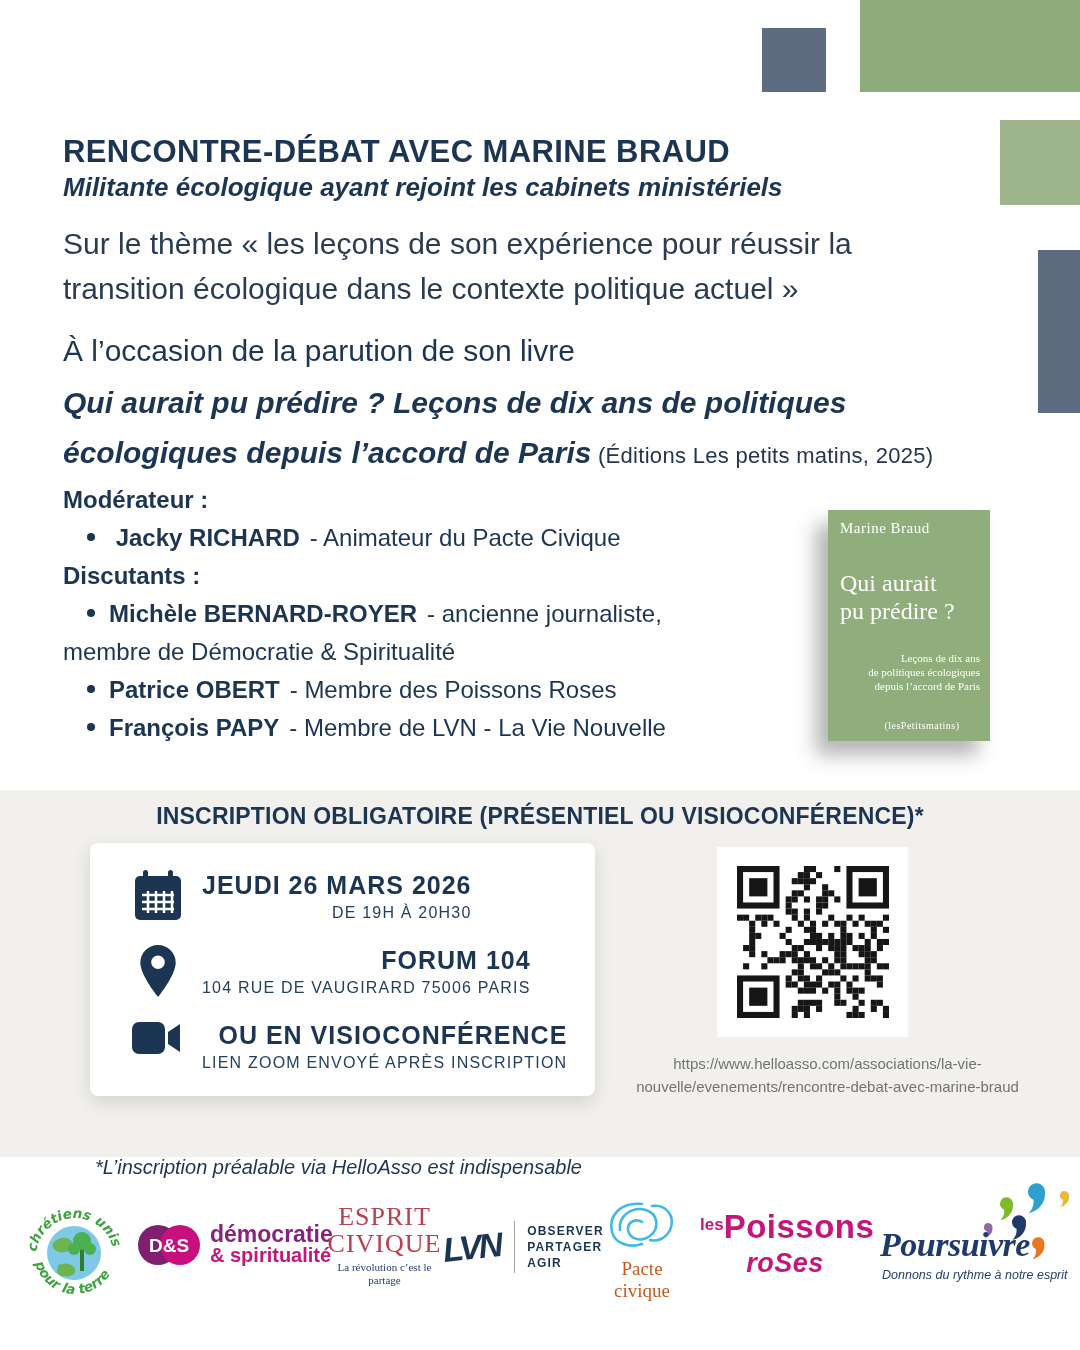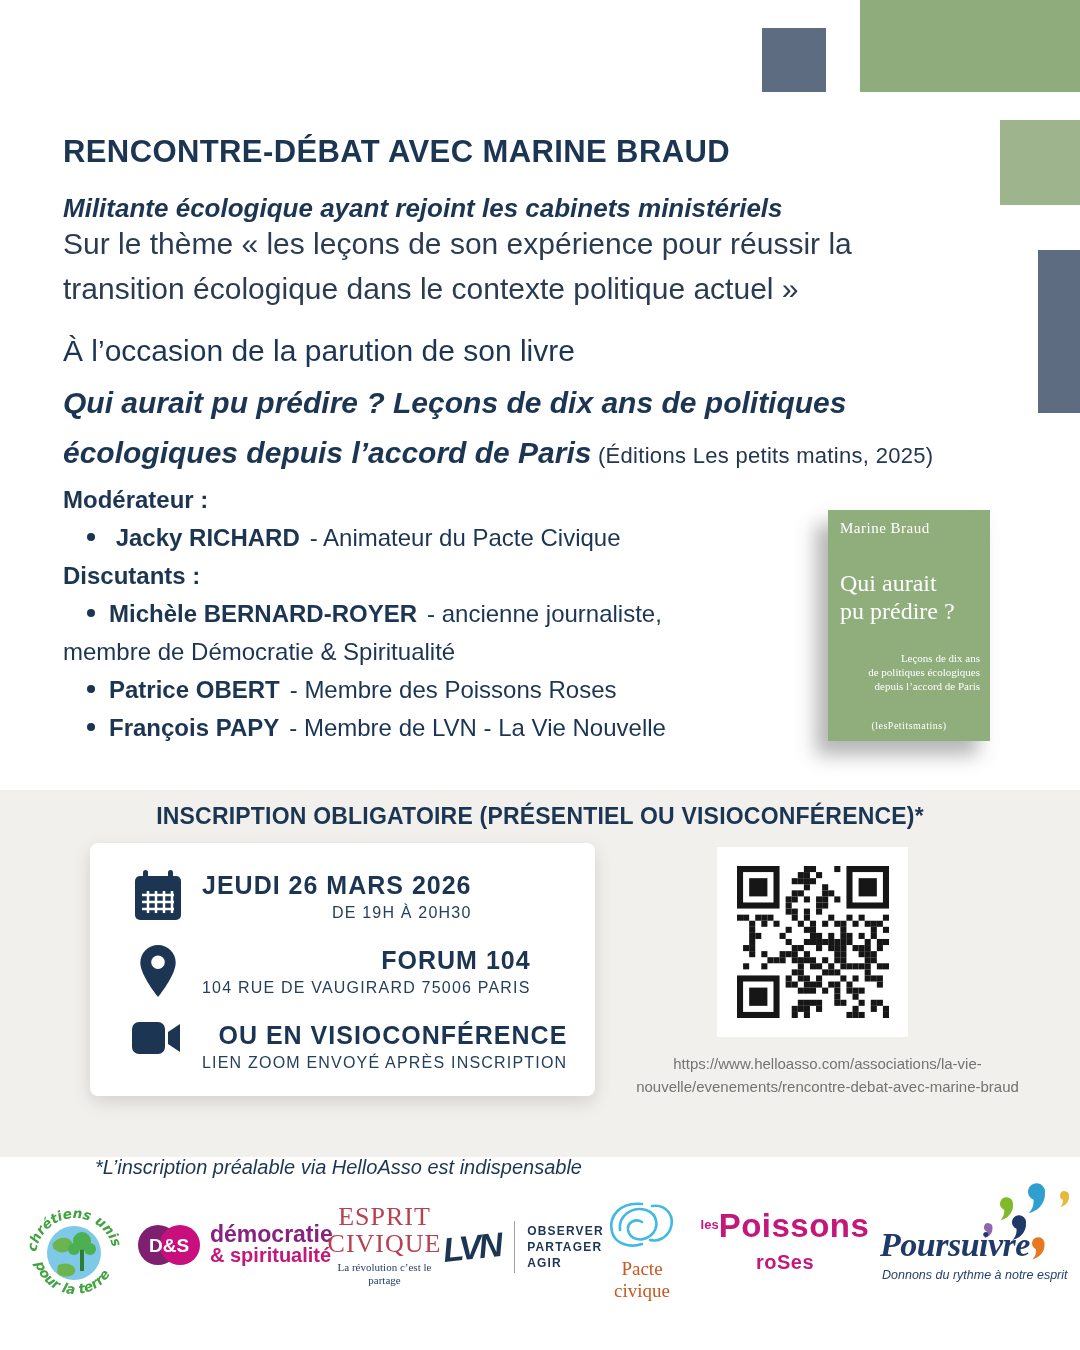--- a/index.html
+++ b/index.html
@@ -10,21 +10,21 @@
   
   .sq{position:absolute;}
   .sq-gray-small{left:762px;top:28px;width:64px;height:64px;background:#5D6C80;}
   .rect-green-top{left:860px;top:0;width:220px;height:92px;background:#8FAC7D;}
   .sq-green-mid{left:1000px;top:120px;width:80px;height:85px;background:#9DB48C;}
   .rect-gray-right{left:1038px;top:250px;width:42px;height:163px;background:#5D6C80;}
 
   
   .hero{left:63px;top:134px;width:980px;}
   .hero-title{font-size:31px;font-weight:bold;letter-spacing:.4px;}
-  .hero-sub{font-size:26px;font-weight:bold;font-style:italic;margin-top:23px;}
+  .hero-sub{font-size:26px;font-weight:bold;font-style:italic;margin-top:2px;}
   .theme{left:63px;top:221px;width:900px;font-size:30px;line-height:45px;color:#2B3C52;}
 
   .book-intro{left:63px;top:334px;font-size:30px;}
   .book-t1{left:63px;top:386px;font-size:30px;font-weight:bold;font-style:italic;}
   .book-t2{left:63px;top:436px;font-size:30px;font-weight:bold;font-style:italic;}
   .book-edition{font-size:22px;font-weight:normal;font-style:normal;color:#24364E;letter-spacing:.3px;}
 
   
   .speakers{left:63px;top:481px;width:760px;font-size:24px;line-height:38px;}
   .sp-label{font-weight:bold;}
@@ -33,21 +33,21 @@
   .b-name{font-weight:bold;white-space:pre;}
   .b-extra{margin-left:10px;}
 
   
   .cover{left:828px;top:510px;width:162px;height:231px;background:#8FAE7C;
          box-shadow:-12px 14px 18px rgba(90,90,90,.45);
          font-family:"Liberation Serif", serif;color:#ffffff;box-sizing:border-box;padding:10px 10px 20px 12px;}
   .cover-author{font-size:15px;letter-spacing:.5px;}
   .cover-title{font-size:24px;line-height:28px;margin-top:32px;}
   .cover-sub{font-size:11px;line-height:14px;text-align:right;margin-top:26px;}
-  .cover-pub{position:absolute;bottom:10px;left:0;width:100%;text-align:center;font-size:10px;letter-spacing:.5px;}
+  .cover-pub{position:absolute;bottom:10px;left:13px;width:100%;text-align:center;font-size:10px;letter-spacing:.5px;}
 
   
   .band{left:0;top:790px;width:1080px;height:367px;background:#F1F0EC;}
   .band-heading{position:absolute;left:0;top:13px;width:100%;text-align:center;
                 font-size:23px;font-weight:bold;letter-spacing:.2px;}
   .card{position:absolute;left:90px;top:53px;width:505px;height:253px;background:#ffffff;
         border-radius:8px;box-shadow:0 6px 18px rgba(0,0,0,.13);box-sizing:border-box;
         padding:27px 0 0 42px;}
   .row{display:flex;align-items:flex-start;margin-bottom:23px;text-align:right;}
   .row-icon{flex:0 0 52px;display:flex;justify-content:center;margin-right:18px;}
@@ -71,21 +71,21 @@
   .lg-esprit{left:322px;top:1203px;width:125px;text-align:center;font-family:"Liberation Serif", serif;}
   .esprit-big{color:#B9404E;font-size:26px;line-height:27px;letter-spacing:1px;}
   .esprit-tag{color:#27406B;font-size:11px;line-height:13px;margin-top:4px;}
   .lg-lvn{left:443px;top:1221px;display:flex;align-items:center;}
   .lvn-mono{font-weight:bold;font-size:34px;font-style:italic;letter-spacing:-3px;transform:rotate(-6deg);}
   .lvn-div{width:1px;height:52px;background:#9AA3AD;margin:0 12px 0 14px;}
   .lvn-words{font-size:12px;font-weight:bold;letter-spacing:1.2px;line-height:16px;}
   .lg-pacte{left:592px;top:1196px;width:100px;text-align:center;}
   .pacte-label{font-family:"Liberation Serif", serif;color:#C8581F;font-size:19px;margin-top:2px;}
   .lg-poissons{left:700px;top:1210px;width:170px;text-align:center;color:#C4177C;line-height:30px;}
-  .poissons-les{font-size:13px;font-weight:bold;vertical-align:8px;}
+  .poissons-les{font-size:17px;font-weight:bold;vertical-align:8px;}
   .poissons-big{font-size:33px;font-weight:bold;letter-spacing:.5px;}
   .lg-poursuivre{left:872px;top:1183px;width:205px;}
   .pour-name{font-family:"Liberation Serif", serif;font-weight:bold;font-style:italic;
              font-size:34px;color:#1F3A68;position:absolute;left:8px;top:43px;letter-spacing:-.5px;}
   .pour-tag{position:absolute;left:10px;top:85px;font-style:italic;font-size:12.5px;color:#27406B;}
 </style>
 </head>
 <body>
 
 <div class="sq sq-gray-small"></div>
@@ -464,21 +464,21 @@
       <path d="M42 8 C20 6 8 20 12 36 C15 48 30 52 42 48"></path>
       <path d="M20 34 C18 20 32 10 46 14 C58 18 60 32 50 40 C42 46 30 44 28 34 C27 26 36 22 42 26"></path>
       <path d="M52 10 C66 8 76 20 70 34 C66 42 58 46 50 44"></path>
     </g>
   </svg>
   <div class="pacte-label">Pacte civique</div>
 </div>
 
 <div class="logo lg-poissons">
   <div><span class="poissons-les">les</span><span class="poissons-big">Poissons</span></div>
-  <div class="poissons-big" style="font-size:20px;">roSes</div>
+  <div class="poissons-big" style="font-size:27px;font-style:italic;">roSes</div>
 </div>
 
 <div class="logo lg-poursuivre" style="height:110px;">
   <svg width="205" height="110" viewBox="0 0 205 110" style="position:absolute;left:0;top:0;">
     <defs>
       <path id="comma" d="M10 5 A5 5 0 1 0 3.2 9.8 C3.6 12.8 2.6 15.6 0.4 17.8 C5.6 16.6 9.2 12.8 9.9 8 Z"></path>
     </defs>
     <use href="#comma" fill="#7FBA2A" transform="translate(128,14) scale(1.3)"></use>
     <use href="#comma" fill="#2F9FD0" transform="translate(156,0) scale(1.7)"></use>
     <use href="#comma" fill="#E8B83A" transform="translate(188,8) scale(0.9)"></use>

